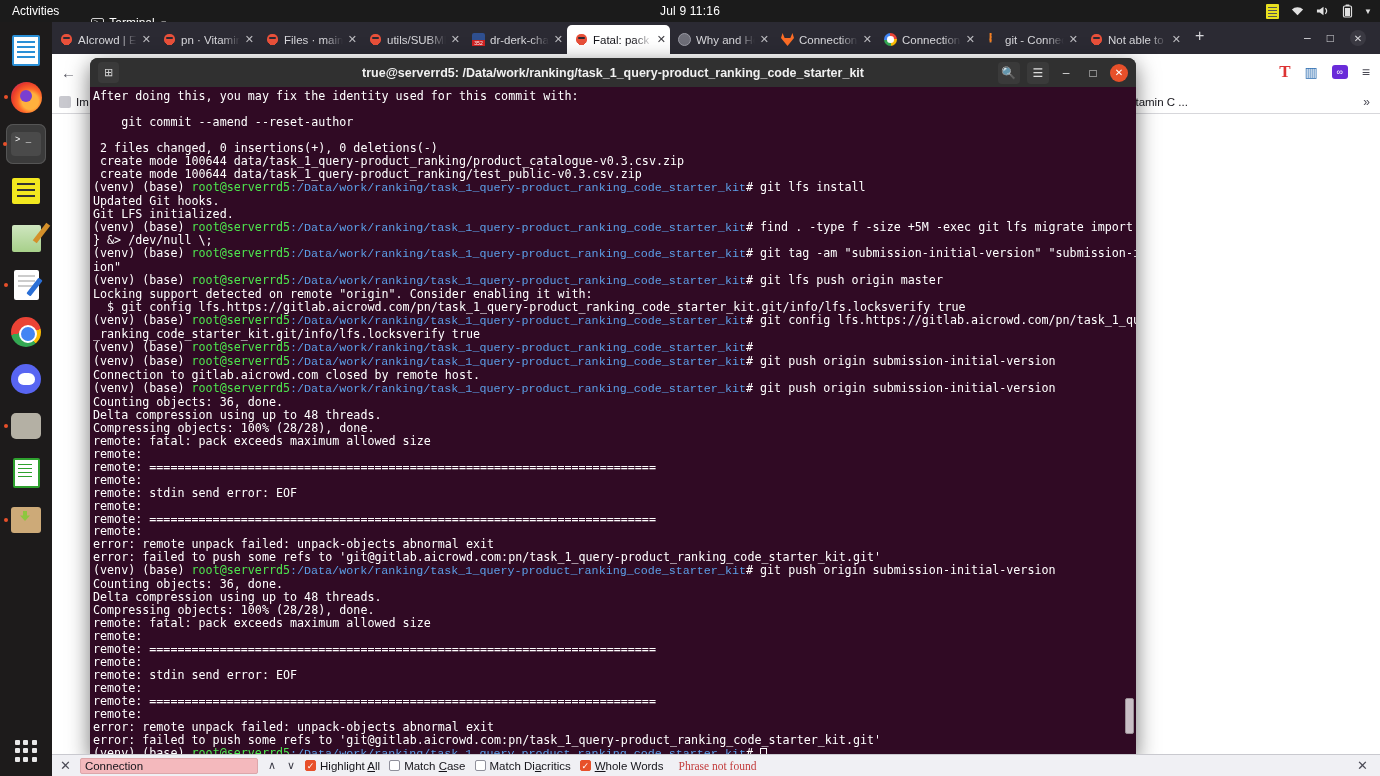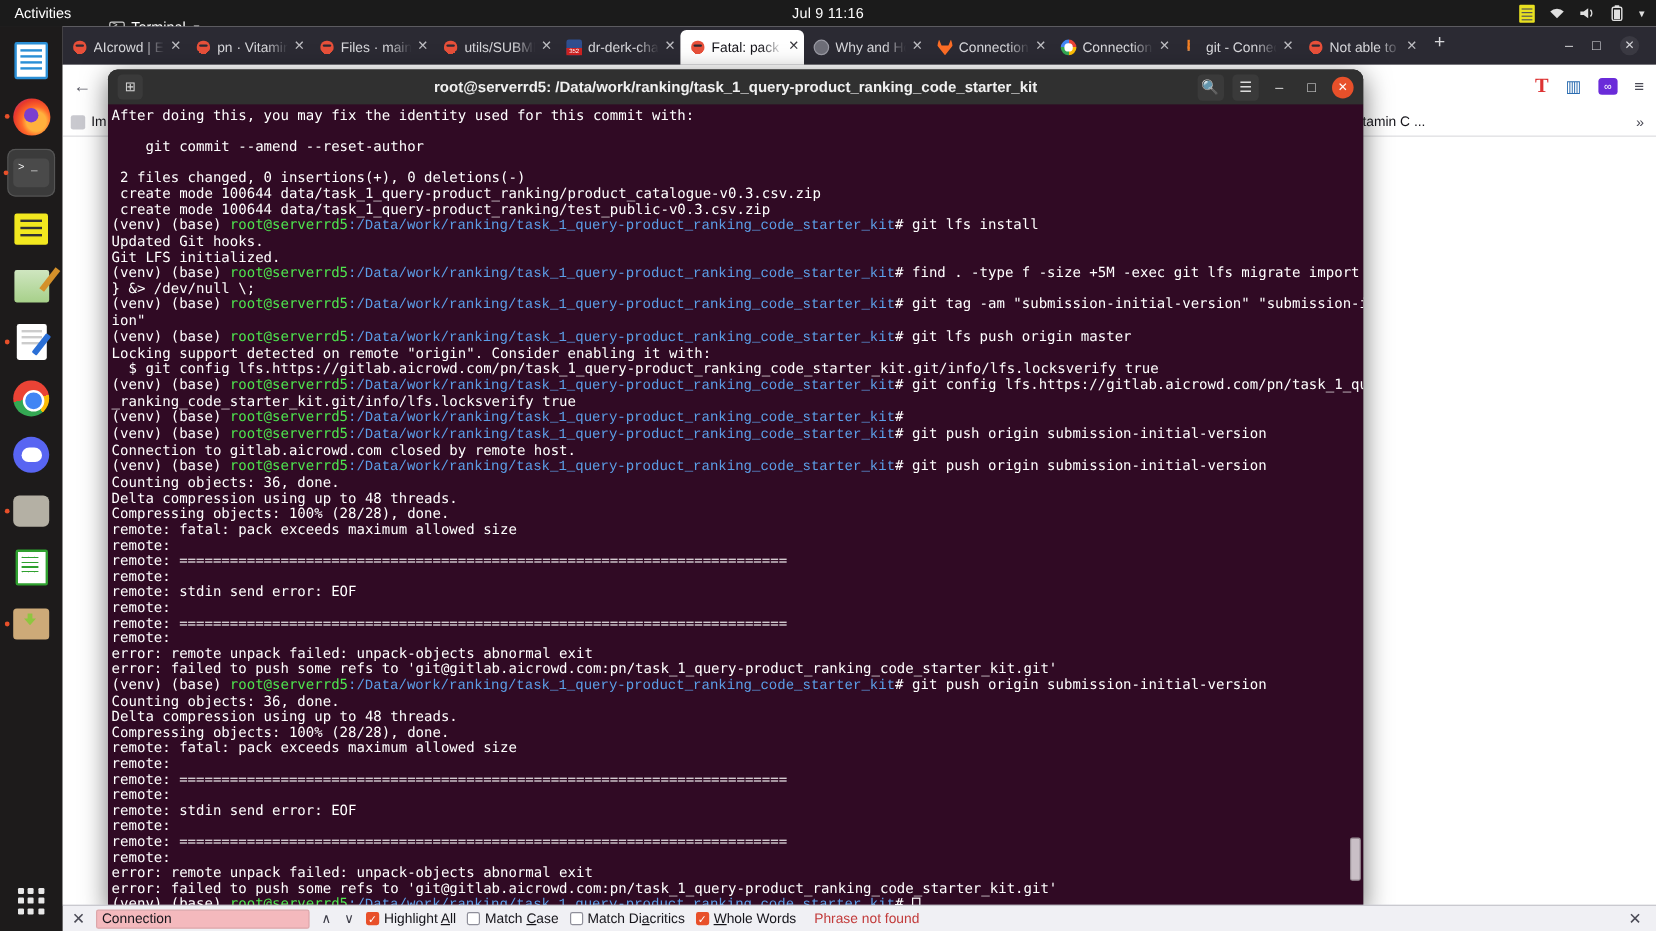--- a/index.html
+++ b/index.html
@@ -178,21 +178,21 @@
   .fb-input {
     width:178px; height:16px; background:#f4b9bd; border:1px solid #dca6aa;
     border-radius:2px; font-size:11.5px; color:#15141a;
     padding: 0 4px; font-family:"Liberation Sans",sans-serif; outline:none;
   }
   .fb-arrow { color:#3a3a45; font-size:11px; padding:0 1px;}
   .fb-chk { display:flex; align-items:center; gap:4px; }
   .box { width:11px;height:11px;border:1px solid #8f8f9a; background:#fff; border-radius:2px; }
   .box.on { background:#e8502a; border-color:#e8502a; color:#fff; font-size:9px;
             display:flex;align-items:center;justify-content:center; }
-  .fb-status { color:#c23b3b; margin-left:6px; }
+  .fb-status { color:#c23b3b; margin-left:6px;font-family:Liberation Serif, serif; }
   .fb-x { margin-left:auto; color:#4a4a55; font-size:13px; padding-right:4px;}
   .u { text-decoration: underline; }
 
   
   .dock {
     position:absolute; left:0; top:22px; width:52px; height:754px;
     background:#1d1b1b;
     display:flex; flex-direction:column; align-items:center;
     padding-top:8px; gap:7px;
   }
@@ -360,21 +360,21 @@
     </div>
 
     <div class="ff-content"></div>
   </div>
 
   <div class="term-win">
     <div class="term-title">
       <div class="tt-left">
         <div class="tt-newtab">⊞</div>
       </div>
-      <div class="tt-title">root@serverrd5: /Data/work/ranking/task_1_query-product_ranking_code_starter_kit</div>
+      <div class="tt-title">true@serverrd5: /Data/work/ranking/task_1_query-product_ranking_code_starter_kit</div>
       <div class="tt-right">
         <div class="tt-btn">🔍</div>
         <div class="tt-btn">☰</div>
         <div class="tt-min">–</div>
         <div class="tt-max">□</div>
         <div class="tt-close">✕</div>
       </div>
     </div>
     <div class="term-body" id="termout"><div class="ln">After doing this, you may fix the identity used for this commit with:</div><div class="ln">&nbsp;</div><div class="ln">    git commit --amend --reset-author</div><div class="ln">&nbsp;</div><div class="ln"> 2 files changed, 0 insertions(+), 0 deletions(-)</div><div class="ln"> create mode 100644 data/task_1_query-product_ranking/product_catalogue-v0.3.csv.zip</div><div class="ln"> create mode 100644 data/task_1_query-product_ranking/test_public-v0.3.csv.zip</div><div class="ln">(venv) (base) <span class="g">root@serverrd5</span><span class="b">:/Data/work/ranking/task_1_query-product_ranking_code_starter_kit</span># git lfs install</div><div class="ln">Updated Git hooks.</div><div class="ln">Git LFS initialized.</div><div class="ln">(venv) (base) <span class="g">root@serverrd5</span><span class="b">:/Data/work/ranking/task_1_query-product_ranking_code_starter_kit</span># find . -type f -size +5M -exec git lfs migrate import --include={</div><div class="ln">} &amp;&gt; /dev/null \;</div><div class="ln">(venv) (base) <span class="g">root@serverrd5</span><span class="b">:/Data/work/ranking/task_1_query-product_ranking_code_starter_kit</span># git tag -am "submission-initial-version" "submission-initial-vers</div><div class="ln">ion"</div><div class="ln">(venv) (base) <span class="g">root@serverrd5</span><span class="b">:/Data/work/ranking/task_1_query-product_ranking_code_starter_kit</span># git lfs push origin master</div><div class="ln">Locking support detected on remote "origin". Consider enabling it with:</div><div class="ln">  $ git config lfs.https://gitlab.aicrowd.com/pn/task_1_query-product_ranking_code_starter_kit.git/info/lfs.locksverify true</div><div class="ln">(venv) (base) <span class="g">root@serverrd5</span><span class="b">:/Data/work/ranking/task_1_query-product_ranking_code_starter_kit</span># git config lfs.https://gitlab.aicrowd.com/pn/task_1_query-product</div><div class="ln">_ranking_code_starter_kit.git/info/lfs.locksverify true</div><div class="ln">(venv) (base) <span class="g">root@serverrd5</span><span class="b">:/Data/work/ranking/task_1_query-product_ranking_code_starter_kit</span>#</div><div class="ln">(venv) (base) <span class="g">root@serverrd5</span><span class="b">:/Data/work/ranking/task_1_query-product_ranking_code_starter_kit</span># git push origin submission-initial-version</div><div class="ln">Connection to gitlab.aicrowd.com closed by remote host.</div><div class="ln">(venv) (base) <span class="g">root@serverrd5</span><span class="b">:/Data/work/ranking/task_1_query-product_ranking_code_starter_kit</span># git push origin submission-initial-version</div><div class="ln">Counting objects: 36, done.</div><div class="ln">Delta compression using up to 48 threads.</div><div class="ln">Compressing objects: 100% (28/28), done.</div><div class="ln">remote: fatal: pack exceeds maximum allowed size</div><div class="ln">remote:</div><div class="ln">remote: ========================================================================</div><div class="ln">remote:</div><div class="ln">remote: stdin send error: EOF</div><div class="ln">remote:</div><div class="ln">remote: ========================================================================</div><div class="ln">remote:</div><div class="ln">error: remote unpack failed: unpack-objects abnormal exit</div><div class="ln">error: failed to push some refs to 'git@gitlab.aicrowd.com:pn/task_1_query-product_ranking_code_starter_kit.git'</div><div class="ln">(venv) (base) <span class="g">root@serverrd5</span><span class="b">:/Data/work/ranking/task_1_query-product_ranking_code_starter_kit</span># git push origin submission-initial-version</div><div class="ln">Counting objects: 36, done.</div><div class="ln">Delta compression using up to 48 threads.</div><div class="ln">Compressing objects: 100% (28/28), done.</div><div class="ln">remote: fatal: pack exceeds maximum allowed size</div><div class="ln">remote:</div><div class="ln">remote: ========================================================================</div><div class="ln">remote:</div><div class="ln">remote: stdin send error: EOF</div><div class="ln">remote:</div><div class="ln">remote: ========================================================================</div><div class="ln">remote:</div><div class="ln">error: remote unpack failed: unpack-objects abnormal exit</div><div class="ln">error: failed to push some refs to 'git@gitlab.aicrowd.com:pn/task_1_query-product_ranking_code_starter_kit.git'</div><div class="ln">(venv) (base) <span class="g">root@serverrd5</span><span class="b">:/Data/work/ranking/task_1_query-product_ranking_code_starter_kit</span># <span class="cursor"></span></div></div>
     <div class="term-scroll"></div>

